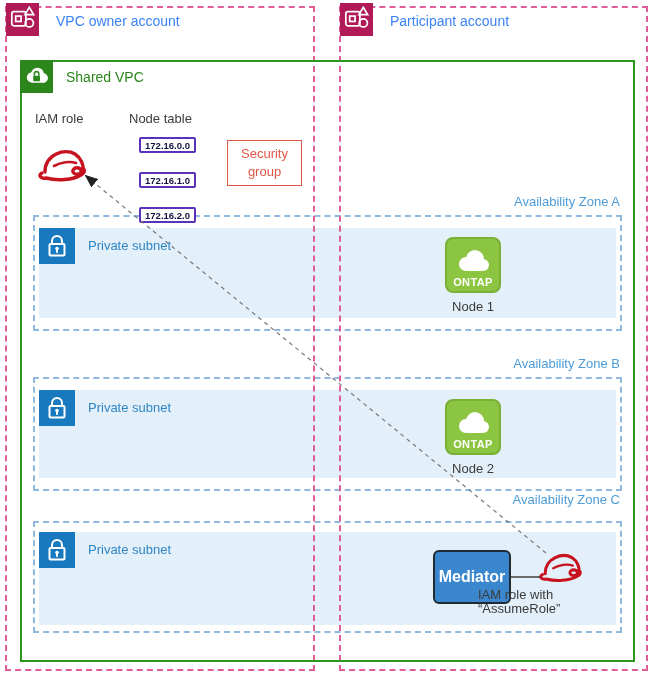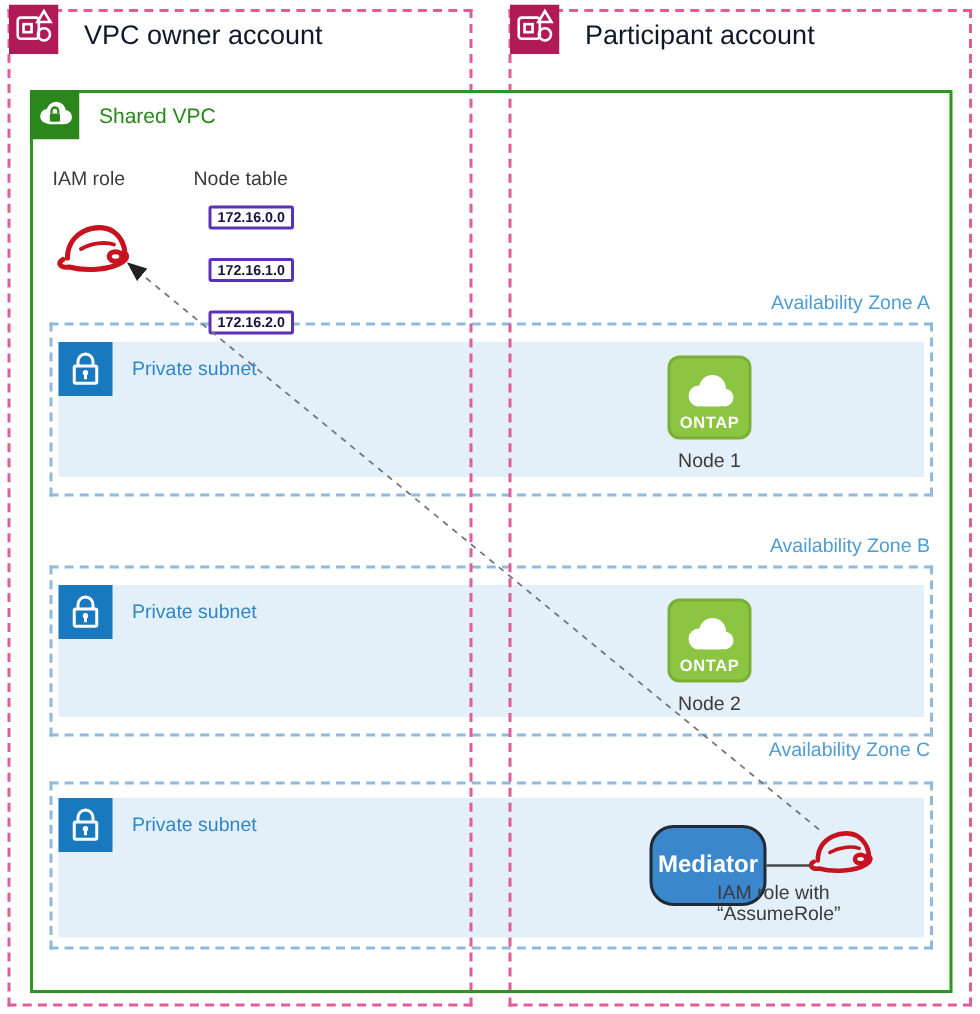--- a/index.html
+++ b/index.html
@@ -1,21 +1,21 @@
 <!DOCTYPE html>
 <html><head>
 <meta charset="utf-8">
 <style>
   html,body{margin:0;padding:0;background:#fff;}
   .canvas{position:relative;width:653px;height:676px;background:#ffffff;
           font-family:"Liberation Sans","DejaVu Sans",sans-serif;overflow:hidden;}
 
   
   .account-box{position:absolute;border:2px dashed #DE5E99;z-index:2;}
-  .account-label{position:absolute;font-size:18px;color:#0f172a;white-space:nowrap;}
+  .account-label{position:absolute;font-size:14px;color:#3b82f6;white-space:nowrap;}
   .acct-icon{position:absolute;width:33px;height:33px;}
 
   
   .green-box{position:absolute;border:2px solid #2E961E;z-index:3;pointer-events:none;}
   .vpc-icon{position:absolute;width:33px;height:33px;z-index:4;}
   .vpc-label{position:absolute;font-size:14px;color:#2B861C;white-space:nowrap;z-index:4;}
 
   
   .toplabel{position:absolute;font-size:13px;color:#3b3b3b;white-space:nowrap;z-index:4;}
   .hat{position:absolute;z-index:4;}
@@ -38,21 +38,21 @@
 
   
   .node{position:absolute;width:56px;text-align:center;}
   .node-icon{width:56px;height:56px;box-sizing:border-box;border:2px solid #7AAF38;border-radius:8px;
              background:#8CC541;display:flex;flex-direction:column;align-items:center;justify-content:flex-start;}
   .node-icon .ontap-text{font-size:11px;font-weight:bold;color:#fff;letter-spacing:.4px;margin-top:0px;}
   .node-caption{margin-top:6px;font-size:13px;color:#3b3b3b;}
 
   
   .mediator{position:absolute;width:78px;height:54px;box-sizing:border-box;border:2px solid #1f2a35;
-            border-radius:16px;background:#3A87CE;display:flex;align-items:center;justify-content:center;
+            border-radius:6px;background:#3A87CE;display:flex;align-items:center;justify-content:center;
             color:#fff;font-size:16px;font-weight:bold;}
   .assume-text{position:absolute;width:170px;text-align:left;font-size:13px;color:#3b3b3b;line-height:1.1;}
 
   
   .overlay{position:absolute;left:0;top:0;z-index:5;pointer-events:none;}
 </style>
 </head>
 <body>
 
 <div class="canvas">
@@ -206,20 +206,21 @@
     </svg>
   </div>
 
   <div class="toplabel" style="left:129px;top:111px">Node table</div>
   <div class="route-col" style="left:139px;top:137px">
     <div class="route-entry">172.16.0.0</div>
     <div class="route-entry">172.16.1.0</div>
     <div class="route-entry">172.16.2.0</div>
   </div>
 
+  <div class="sec-group" style="left:227px;top:140px">Security group</div>
 
   <svg class="overlay" width="653" height="676" viewBox="0 0 653 676">
     <defs>
       <marker id="arrowhead" markerWidth="11" markerHeight="9" refX="9.5" refY="4.5" orient="auto">
         <path d="M0,0 L11,4.5 L0,9 Z" fill="#222"></path>
       </marker>
     </defs>
     <line x1="546" y1="553" x2="86" y2="176" stroke="#777" stroke-width="1.2" stroke-dasharray="4 4" marker-end="url(#arrowhead)"></line>
     <line x1="511" y1="577" x2="540" y2="577" stroke="#4a4a4a" stroke-width="1.6"></line>
   </svg>

